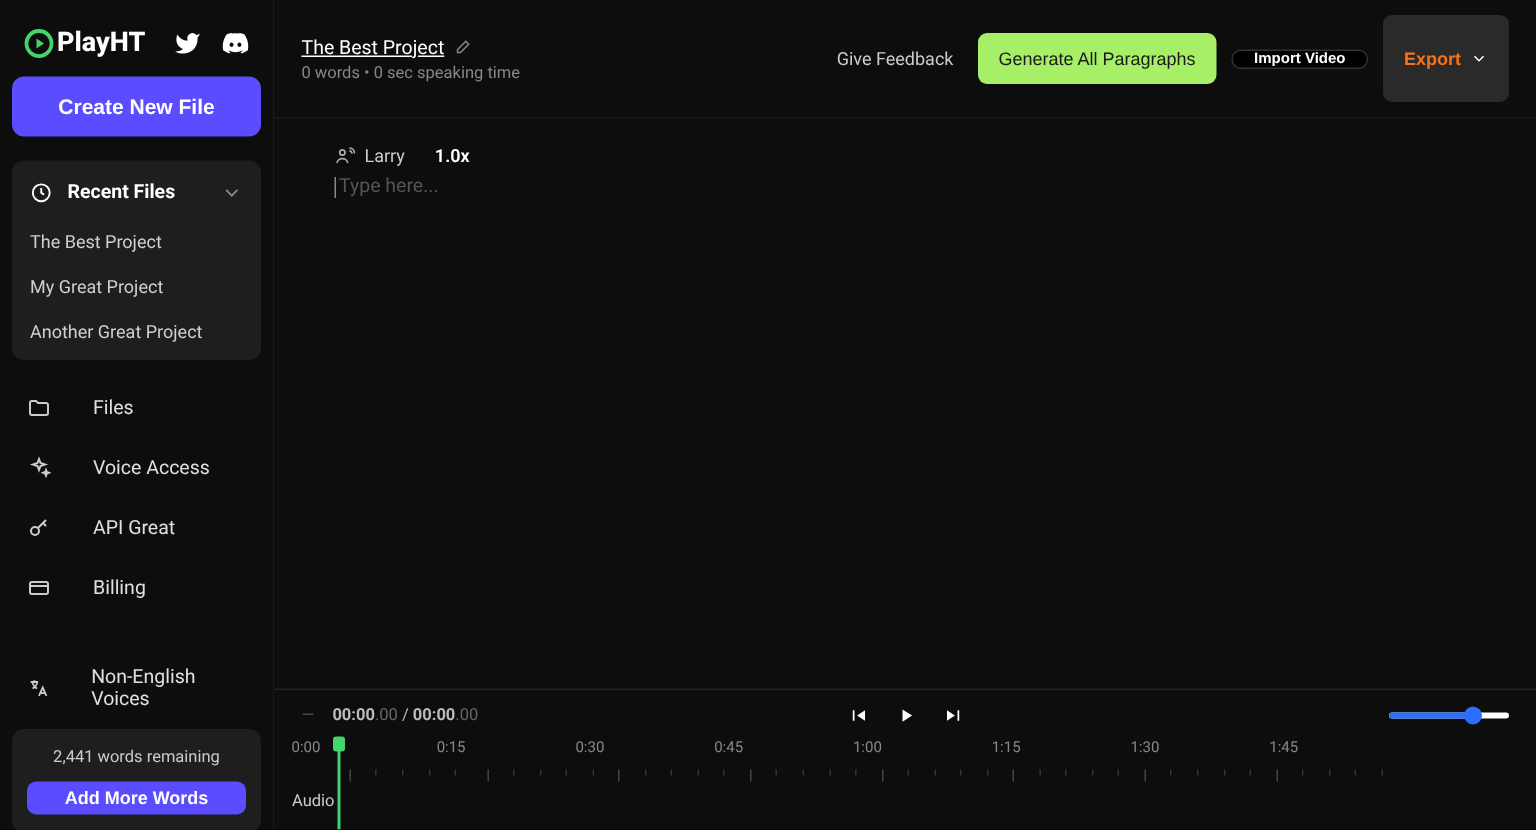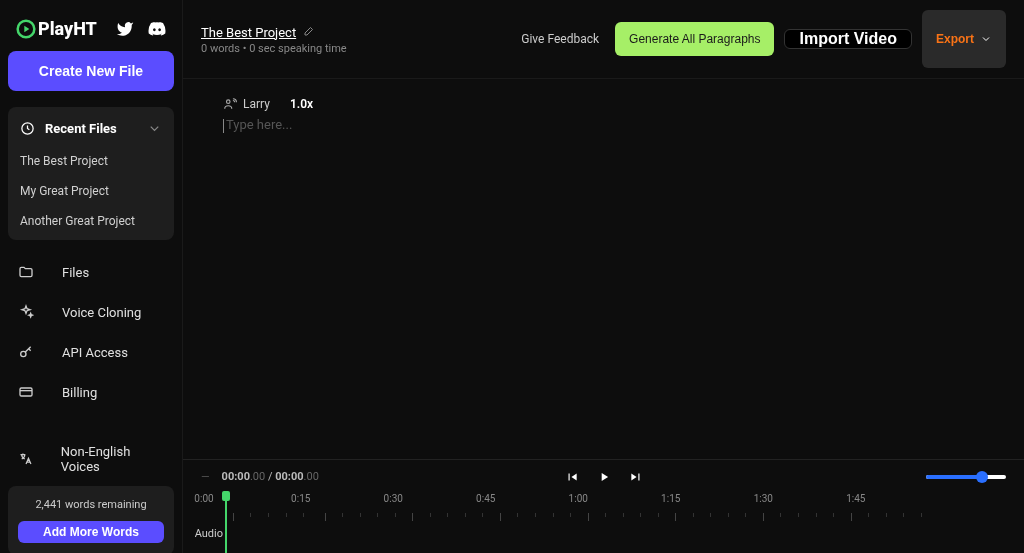--- a/index.html
+++ b/index.html
@@ -28,21 +28,21 @@
 
 .main { flex:1; display:flex; flex-direction:column; background:#0d0d0d; }
 .topbar { display:flex; align-items:center; padding:10px 18px; border-bottom:1px solid #1a1a1a; gap:12px; }
 .project-info { flex:1; }
 .project-title { font-size:13px; text-decoration:underline; display:inline-flex; align-items:center; gap:6px; }
 .project-title svg { width:12px; height:12px; }
 .project-sub { font-size:11px; color:#888; margin-top:2px; }
 .top-actions { display:flex; gap:10px; align-items:center; }
 .link-feedback { font-size:12px; color:#ccc; cursor:pointer; margin-right:6px; }
 .btn-gen { background:#a6ef67; color:#1a1a1a; border:none; border-radius:6px; padding:10px 14px; font-size:12px; font-weight:400; cursor:pointer; }
-.btn-dark { background:#000; color:#fff; border:1px solid #333; border-radius:6px; padding:0 14px; font-size:16px; font-weight:600; cursor:pointer; }
+.btn-dark { background:#000; color:#fff; border:1px solid #333; border-radius:6px; padding:0 14px; font-size:10px; font-weight:600; cursor:pointer; }
 .btn-export { background:#2a2a2a; color:#f97316; border:none; border-radius:6px; padding:22px 14px; font-size:12px; font-weight:600; cursor:pointer; display:flex; align-items:center; gap:6px; }
 
 .editor { flex:1; padding:18px 40px; }
 .editor-controls { display:flex; gap:20px; align-items:center; font-size:12px; color:#ccc; margin-bottom:6px; }
 .editor-controls .voice { display:flex; gap:6px; }
 .tw-caret{display:inline-block;width:1px;height:14px;background:#888;vertical-align:middle;margin-right:2px;}
 
 
 .timeline { border-top:1px solid #222; background:#0d0d0d; }
 .timeline-top { display:flex; align-items:center; padding:10px 18px; font-size:11px; color:#bbb; }
@@ -112,28 +112,28 @@
     <div class="nav-item">
       <svg viewBox="0 0 24 24" fill="none" stroke="#ccc" stroke-width="2">
           <path d="M3 7a2 2 0 012-2h4l2 2h8a2 2 0 012 2v8a2 2 0 01-2 2H5a2 2 0 01-2-2V7z"></path>
         </svg>
       <span>Files</span>
     </div>
     <div class="nav-item">
       <svg viewBox="0 0 24 24" fill="none" stroke="#ccc" stroke-width="2">
           <path d="M12 3l1.5 4L18 8.5 13.5 10 12 14l-1.5-4L6 8.5 10.5 7 12 3zM19 14l.8 2 2 .8-2 .8-.8 2-.8-2-2-.8 2-.8.8-2z"></path>
         </svg>
-      <span>Voice Cloning</span>
+      <span>Voice Access</span>
     </div>
     <div class="nav-item">
       <svg viewBox="0 0 24 24" fill="none" stroke="#ccc" stroke-width="2">
           <circle cx="8" cy="15" r="4"></circle>
           <path d="M11 12l8-8M16 7l3 3"></path>
         </svg>
-      <span>API Access</span>
+      <span>API Great</span>
     </div>
     <div class="nav-item">
       <svg viewBox="0 0 24 24" fill="none" stroke="#ccc" stroke-width="2">
           <rect x="3" y="6" width="18" height="12" rx="2"></rect>
           <path d="M3 10h18"></path>
         </svg>
       <span>Billing</span>
     </div>
     <div class="nav-item" style="margin-top:20px">
       <svg viewBox="0 0 24 24" fill="none" stroke="#ccc" stroke-width="2">

